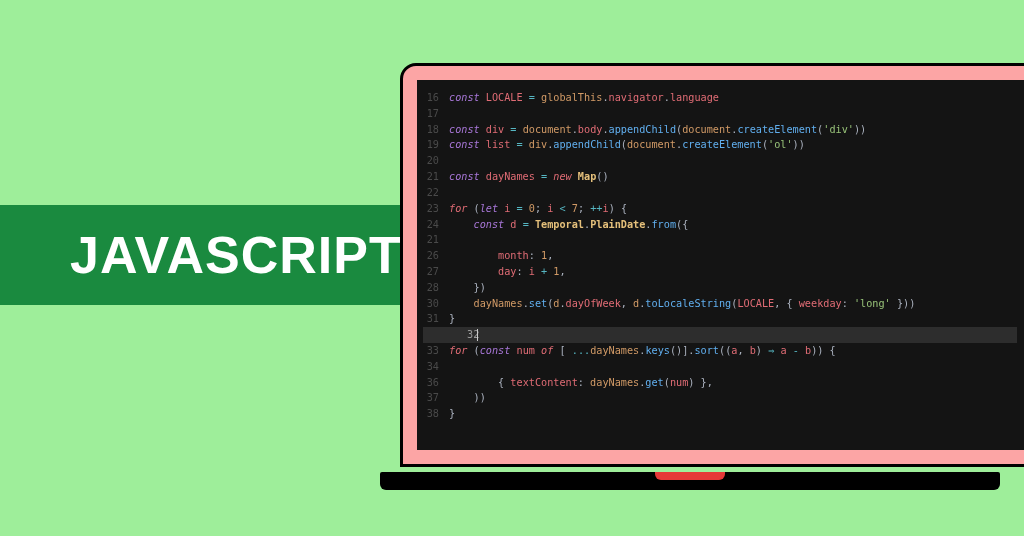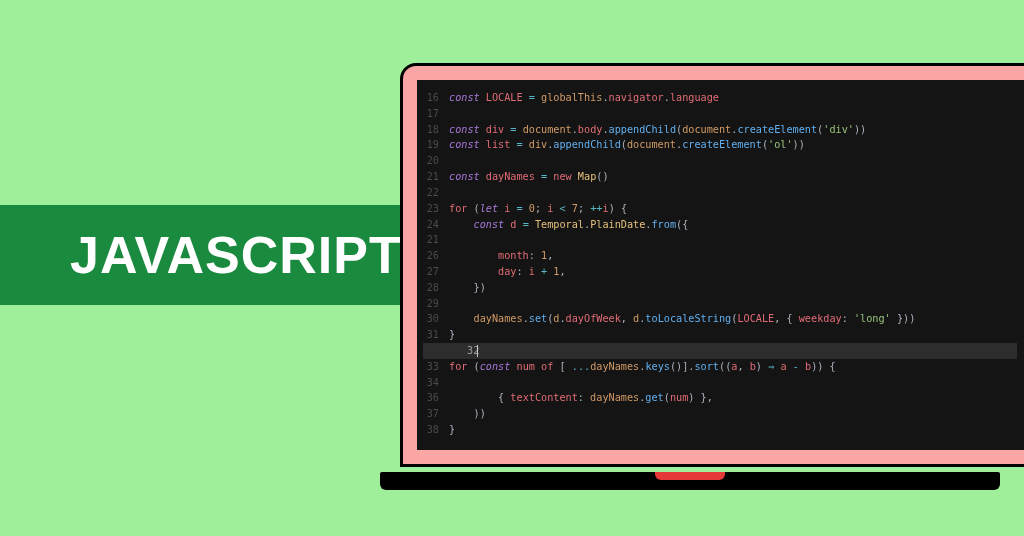--- a/index.html
+++ b/index.html
@@ -80,27 +80,27 @@
     width: 26px;
     text-align: right;
     color: #4a4a4a;
     padding-right: 10px;
     flex-shrink: 0;
     user-select: none;
   }
   .hl-line { background: #2d2d2d; }
   .hl-line .ln { color: #9a9a9a; padding-left: 44px; }
   .kw { color: #a877d8; font-style: italic; }
-  .kw2 { color: #e06c75; }
+  .kw2 { color: #e06c75; font-style: italic; }
   .var { color: #e06c75; }
   .op { color: #56b6c2; }
   .obj { color: #d19a66; }
   .prop { color: #e06c75; }
   .fn { color: #61afef; }
-  .cls { color: #e5c07b; }
+  .cls { color: #e5c07b; font-weight: bold; }
   .str { color: #98c379; }
   .num { color: #d19a66; }
   .pn { color: #abb2bf; }
   .cursor {
     display: inline-block;
     width: 1px;
     height: 12px;
     background: #c9c9c9;
     vertical-align: middle;
   }
@@ -121,21 +121,20 @@
         <div class="code-line"><span class="ln">19</span><span><span class="kw">const</span> <span class="var">list</span> <span class="op">=</span> <span class="obj">div</span><span class="pn">.</span><span class="fn">appendChild</span><span class="pn">(</span><span class="obj">document</span><span class="pn">.</span><span class="fn">createElement</span><span class="pn">(</span><span class="str">'ol'</span><span class="pn">))</span></span></div>
         <div class="code-line"><span class="ln">20</span><span></span></div>
         <div class="code-line"><span class="ln">21</span><span><span class="kw">const</span> <span class="var">dayNames</span> <span class="op">=</span> <span class="kw2">new</span> <span class="cls">Map</span><span class="pn">()</span></span></div>
         <div class="code-line"><span class="ln">22</span><span></span></div>
         <div class="code-line"><span class="ln">23</span><span><span class="kw2">for</span> <span class="pn">(</span><span class="kw">let</span> <span class="var">i</span> <span class="op">=</span> <span class="num">0</span><span class="pn">;</span> <span class="var">i</span> <span class="op">&lt;</span> <span class="num">7</span><span class="pn">;</span> <span class="op">++</span><span class="var">i</span><span class="pn">) {</span></span></div>
         <div class="code-line"><span class="ln">24</span><span>    <span class="kw">const</span> <span class="var">d</span> <span class="op">=</span> <span class="cls">Temporal</span><span class="pn">.</span><span class="cls">PlainDate</span><span class="pn">.</span><span class="fn">from</span><span class="pn">({</span></span></div>
         <div class="code-line"><span class="ln">21</span></div>
         <div class="code-line"><span class="ln">26</span><span>        <span class="prop">month</span><span class="pn">:</span> <span class="num">1</span><span class="pn">,</span></span></div>
         <div class="code-line"><span class="ln">27</span><span>        <span class="prop">day</span><span class="pn">:</span> <span class="var">i</span> <span class="op">+</span> <span class="num">1</span><span class="pn">,</span></span></div>
         <div class="code-line"><span class="ln">28</span><span>    <span class="pn">})</span></span></div>
-        <div class="code-line"><span class="ln">29</span><span></span></div>
         <div class="code-line"><span class="ln">30</span><span>    <span class="obj">dayNames</span><span class="pn">.</span><span class="fn">set</span><span class="pn">(</span><span class="obj">d</span><span class="pn">.</span><span class="prop">dayOfWeek</span><span class="pn">,</span> <span class="obj">d</span><span class="pn">.</span><span class="fn">toLocaleString</span><span class="pn">(</span><span class="var">LOCALE</span><span class="pn">, {</span> <span class="prop">weekday</span><span class="pn">:</span> <span class="str">'long'</span> <span class="pn">}))</span></span></div>
         <div class="code-line"><span class="ln">31</span><span><span class="pn">}</span></span></div>
         <div class="code-line hl-line"><span class="ln">32</span><span><span class="cursor"></span></span></div>
         <div class="code-line"><span class="ln">33</span><span><span class="kw2">for</span> <span class="pn">(</span><span class="kw">const</span> <span class="var">num</span> <span class="kw2">of</span> <span class="pn">[</span> <span class="op">...</span><span class="obj">dayNames</span><span class="pn">.</span><span class="fn">keys</span><span class="pn">()].</span><span class="fn">sort</span><span class="pn">((</span><span class="var">a</span><span class="pn">,</span> <span class="var">b</span><span class="pn">)</span> <span class="op">⇒</span> <span class="var">a</span> <span class="op">-</span> <span class="var">b</span><span class="pn">)) {</span></span></div>
         <div class="code-line"><span class="ln">34</span></div>
         <div class="code-line"><span class="ln">36</span><span>        <span class="pn">{</span> <span class="prop">textContent</span><span class="pn">:</span> <span class="obj">dayNames</span><span class="pn">.</span><span class="fn">get</span><span class="pn">(</span><span class="var">num</span><span class="pn">) },</span></span></div>
         <div class="code-line"><span class="ln">37</span><span>    <span class="pn">))</span></span></div>
         <div class="code-line"><span class="ln">38</span><span><span class="pn">}</span></span></div>
       </div>
   </div>

